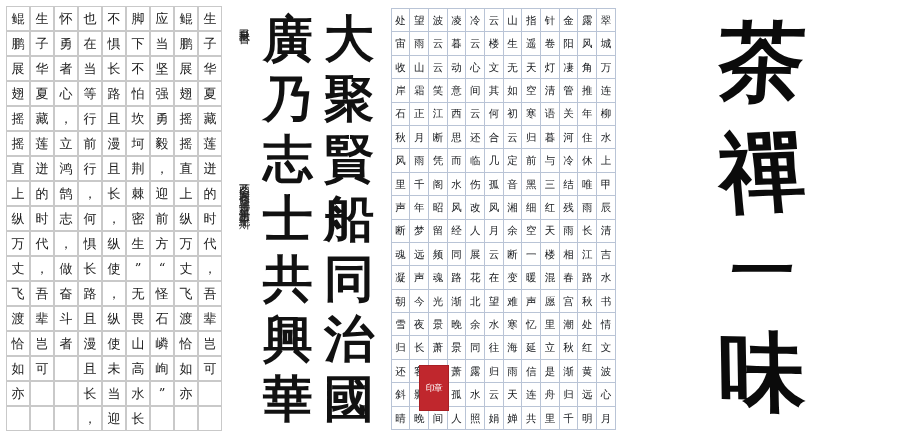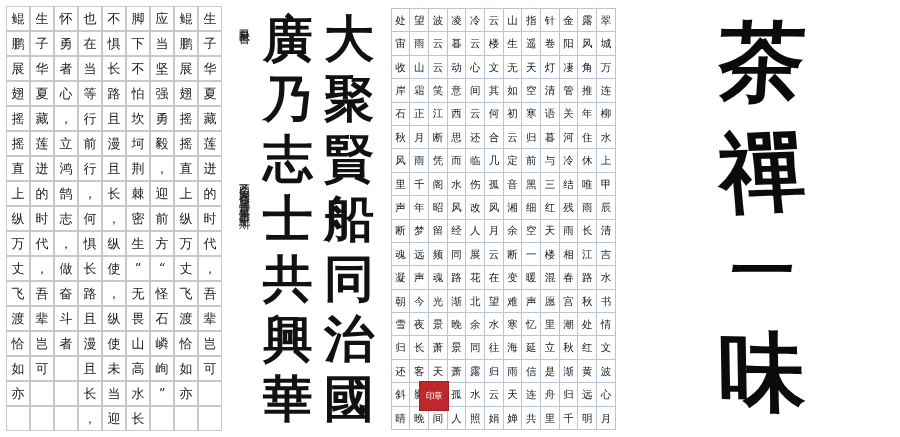--- a/index.html
+++ b/index.html
@@ -128,21 +128,21 @@
     line-height: 1;
     color: #15181c;
     font-family: "DejaVu Serif", serif;
     overflow: hidden;
   }
   .p3 .seal {
     position: absolute;
     left: 36px;
     bottom: 26px;
     width: 30px;
-    height: 30px;
+    height: 46px;
     background: #c0272d;
     color: #fff;
     font-size: 9px;
     line-height: 10px;
     display: flex;
     align-items: center;
     justify-content: center;
     text-align: center;
     font-family: "DejaVu Serif", serif;
     letter-spacing: -1px;

